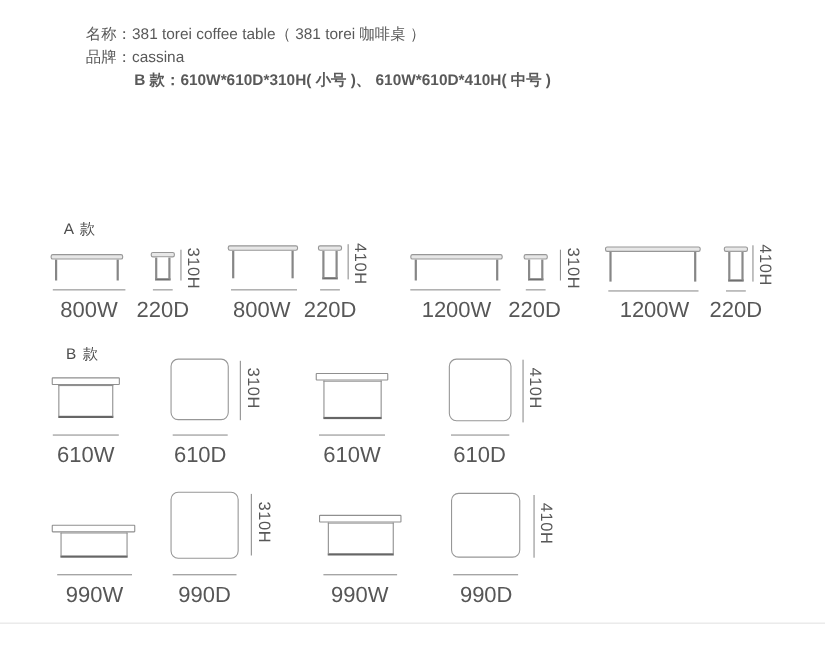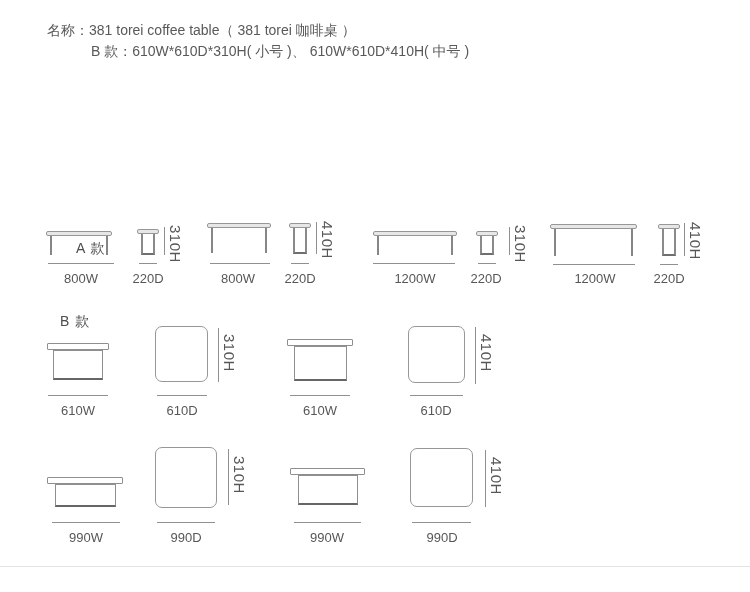--- a/index.html
+++ b/index.html
@@ -1,48 +1,49 @@
 <!DOCTYPE html>
 <html><head>
 <meta charset="utf-8">
 <style>
   html,body{margin:0;padding:0;background:#ffffff;}
   .page{position:relative;width:750px;height:592px;background:#ffffff;overflow:hidden;
         font-family:"Liberation Sans","DejaVu Sans",sans-serif;}
   
   .specs{position:absolute;left:47px;top:20px;}
-  .spec-line{height:21px;line-height:21px;font-size:14px;color:#595959;white-space:nowrap;}
+  .spec-line{height:21px;line-height:21px;font-size:14px;color:#595959;white-space:nowrap;margin-left:31px;}
   .indent-sub{padding-left:76px;}
-  .indent-b{padding-left:44px;}
+  .indent-b{padding-left:44px;font-weight:bold;}
   
   .sec-label{position:absolute;font-size:14px;color:#4d4d4d;letter-spacing:1px;}
   
   .ttop-a{position:absolute;background:#e7e7e7;border:1px solid #979797;border-radius:2px;box-sizing:border-box;}
   .leg{position:absolute;width:2px;background:#868686;}
   .sideframe{position:absolute;background:#ffffff;border-left:2px solid #8a8a8a;border-right:2px solid #8a8a8a;border-bottom:2px solid #6f6f6f;box-sizing:border-box;}
   .ttop-b{position:absolute;background:#ffffff;border:1px solid #8f8f8f;border-radius:1px;box-sizing:border-box;}
   .bbox{position:absolute;background:#ffffff;border:1px solid #8f8f8f;border-bottom:2px solid #666666;box-sizing:border-box;}
   .bsquare{position:absolute;background:#ffffff;border:1.5px solid #979797;border-radius:7px;box-sizing:border-box;}
   .dim{position:absolute;height:1px;background:#909090;}
-  .dimlabel{position:absolute;font-size:13px;color:#575757;text-align:center;width:64px;white-space:nowrap;}
+  .dimlabel{position:absolute;font-size:20px;color:#575757;text-align:center;width:64px;white-space:nowrap;}
   .hline{position:absolute;width:1px;background:#909090;}
   .hlabel{position:absolute;writing-mode:vertical-rl;text-orientation:mixed;font-size:15px;color:#575757;letter-spacing:0.5px;white-space:nowrap;}
   .divider{position:absolute;left:0;width:750px;height:1px;background:#e3e3e3;}
 </style>
 </head>
 <body>
 
 <div class="page">
 
   <div class="specs">
     <div class="spec-line">名称：381 torei coffee table（ 381 torei 咖啡桌 ）</div>
+    <div class="spec-line">品牌：cassina</div>
     <div class="spec-line indent-b">B 款：610W*610D*310H( 小号 )、 610W*610D*410H( 中号 )</div>
   </div>
 
-  <div class="sec-label" style="left:76px;top:200px;margin-top:40px;">A 款</div>
+  <div class="sec-label" style="left:58px;top:200px;">A 款</div>
 
   <div>
     <div class="ttop-a" style="left:46px;top:231px;width:66px;height:5px;"></div>
     <div class="leg" style="left:50px;top:236px;height:19px;"></div>
     <div class="leg" style="left:106px;top:236px;height:19px;"></div>
   </div>
   <div class="dim" style="left:48px;top:263px;width:66px;"></div>
   <div class="dimlabel" style="left:49px;top:271px;">800W</div>
   <div>
     <div class="ttop-a" style="left:137px;top:229px;width:22px;height:5px;"></div>

